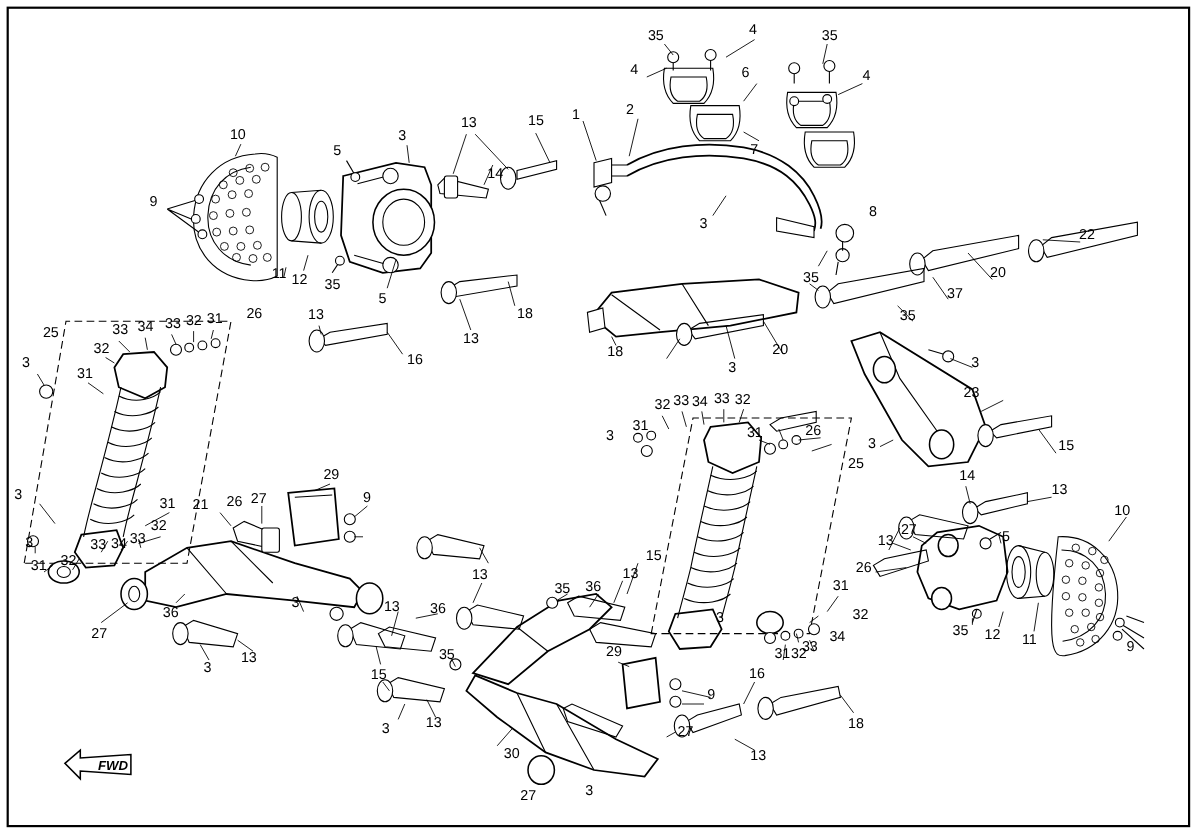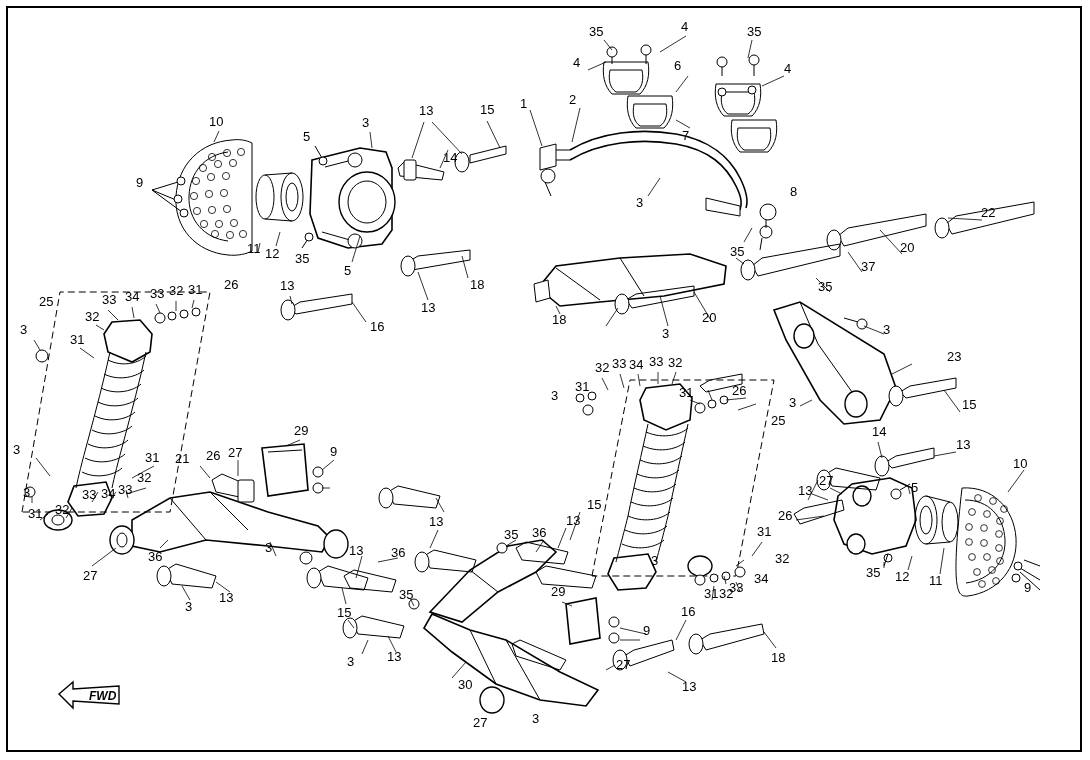--- a/index.html
+++ b/index.html
@@ -376,21 +376,21 @@
       <div class="lbl" style="left: 169px; top: 283px;">32</div>
       <div class="lbl" style="left: 188px; top: 282px;">31</div>
       <div class="lbl" style="left: 85px; top: 309px;">32</div>
       <div class="lbl" style="left: 70px; top: 332px;">31</div>
       <div class="lbl" style="left: 20px; top: 322px;">3</div>
       <div class="lbl" style="left: 370px; top: 319px;">16</div>
       <div class="lbl" style="left: 552px; top: 312px;">18</div>
       <div class="lbl" style="left: 702px; top: 310px;">20</div>
       <div class="lbl" style="left: 662px; top: 326px;">3</div>
       <div class="lbl" style="left: 883px; top: 322px;">3</div>
-      <div class="lbl" style="left: 947px; top: 349px; text-align: center;">23</div>
+      <div class="lbl" style="left: 876px; top: 349px; text-align: center;">23</div>
       <div class="lbl" style="left: 595px; top: 360px;">32</div>
       <div class="lbl" style="left: 612px; top: 356px;">33</div>
       <div class="lbl" style="left: 629px; top: 357px;">34</div>
       <div class="lbl" style="left: 649px; top: 354px;">33</div>
       <div class="lbl" style="left: 668px; top: 355px;">32</div>
       <div class="lbl" style="left: 575px; top: 379px;">31</div>
       <div class="lbl" style="left: 679px; top: 385px;">31</div>
       <div class="lbl" style="left: 732px; top: 383px;">26</div>
       <div class="lbl" style="left: 551px; top: 388px;">3</div>
       <div class="lbl" style="left: 789px; top: 395px;">3</div>

